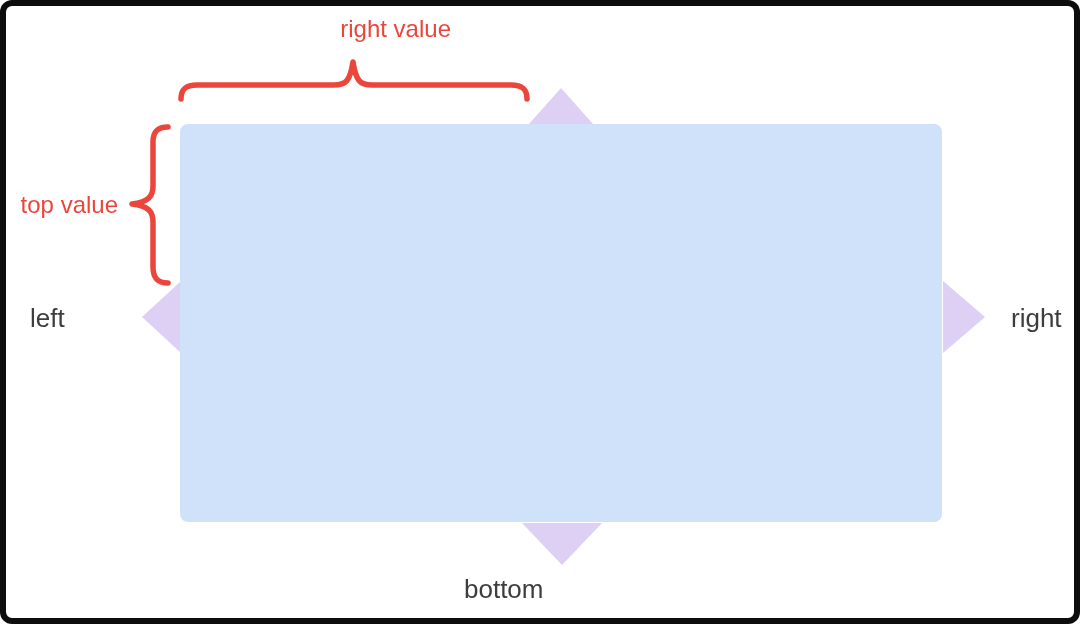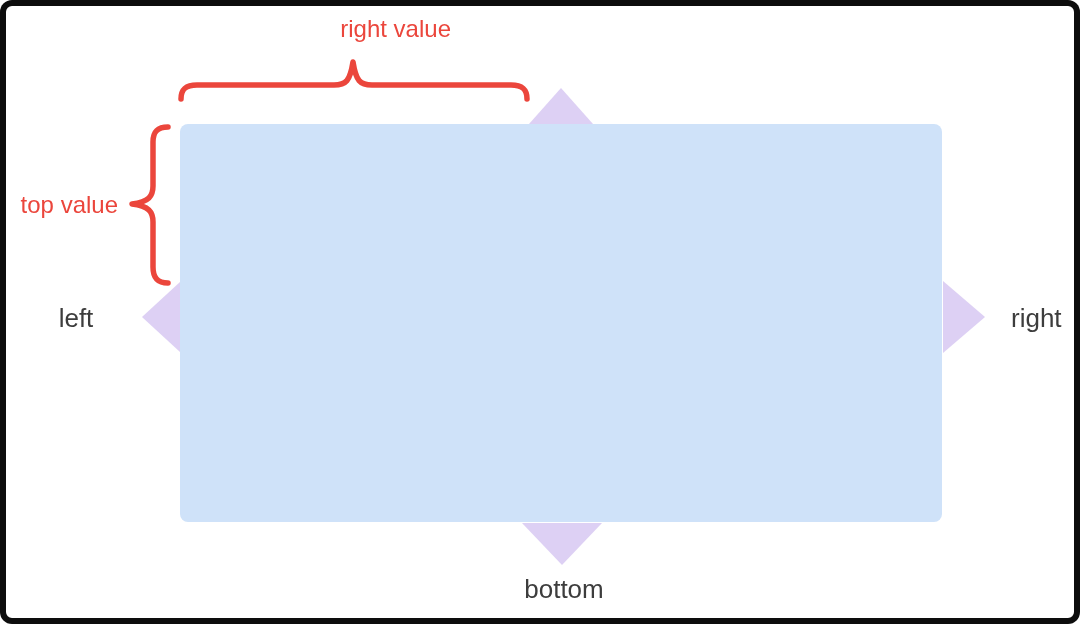--- a/index.html
+++ b/index.html
@@ -77,32 +77,31 @@
     position: absolute;
     font-size: 26px;
     line-height: 30px;
     color: var(--label, #3d3d3d);
     white-space: nowrap;
   }
   .label-left {
     left: 30px;
     top: 303px;
     width: 92px;
-    text-align: center;
+    text-align: left;
   }
   .label-right {
     left: 1011px;
     top: 303px;
     text-align: left;
   }
   .label-bottom {
     left: 464px;
     top: 574px;
     width: 200px;
-    text-align: center;
   }
   .annotation-label {
     position: absolute;
     font-size: 24px;
     line-height: 28px;
     color: var(--annotation, #eb463c);
     white-space: nowrap;
   }
   .annot-right-value {
     left: 251px;

